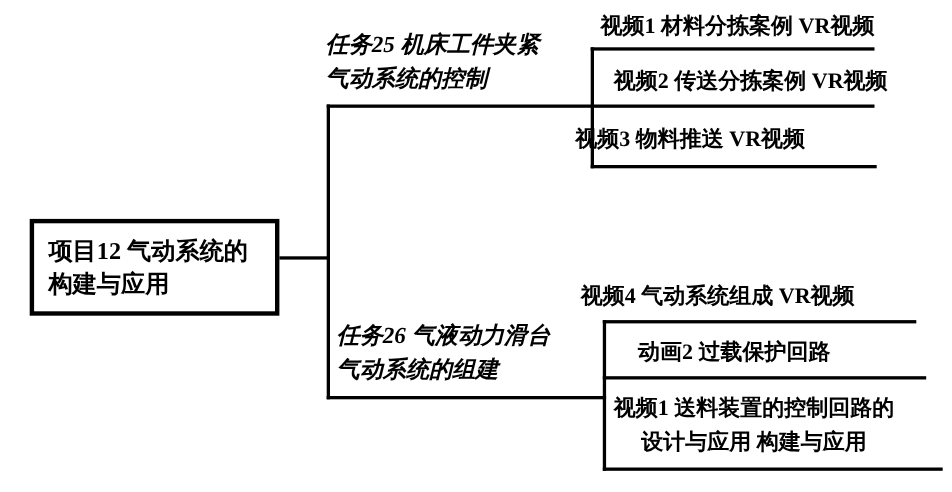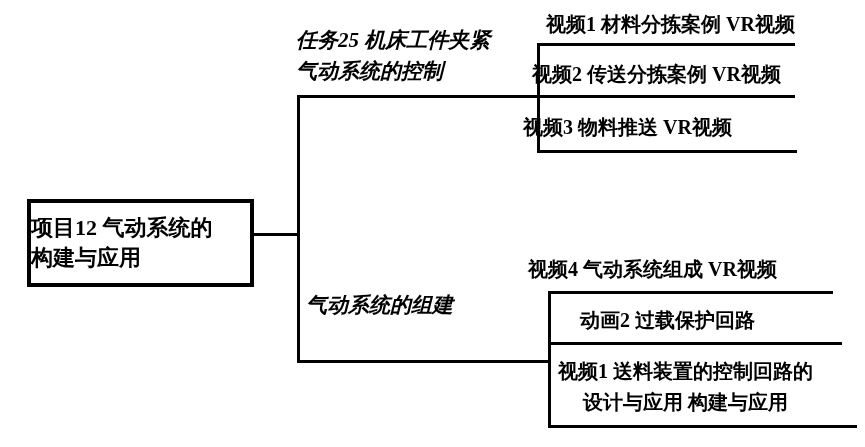--- a/index.html
+++ b/index.html
@@ -31,20 +31,21 @@
     position: absolute;
     left: 27px;
     top: 199px;
     width: 227px;
     height: 88px;
     border: 4px solid var(--line, #000000);
     box-sizing: border-box;
     display: flex;
     flex-direction: column;
     justify-content: center;
+    padding-left: 13px;
     font-weight: bold;
     font-size: 22px;
     line-height: 30px;
   }
   .task-lbl {
     font-size: 21px;
     line-height: 31px;
     font-style: italic;
   }
   .item-lbl {
@@ -74,25 +75,26 @@
   <div class="line" style="left:548px; top:291px; width:3px; height:137px;"></div>
   <div class="line" style="left:548px; top:291px; width:285px; height:3px;"></div>
   <div class="line" style="left:548px; top:342px; width:294px; height:3px;"></div>
   <div class="line" style="left:548px; top:425px; width:309px; height:3px;"></div>
 
   <div class="lbl task-lbl" style="left:296px; top:25px;">
     <div>任务25 机床工件夹紧</div>
     <div>气动系统的控制</div>
   </div>
   <div class="lbl task-lbl" style="left:306px; top:290px;">
+    <div>任务26 气液动力滑台</div>
     <div>气动系统的组建</div>
   </div>
 
   <div class="lbl item-lbl" style="left:546px; top:9px;">视频1 材料分拣案例 VR视频</div>
-  <div class="lbl item-lbl" style="left:532px; top:59px;">视频2 传送分拣案例 VR视频</div>
+  <div class="lbl item-lbl" style="left:558px; top:59px;">视频2 传送分拣案例 VR视频</div>
   <div class="lbl item-lbl" style="left:523px; top:112px;">视频3 物料推送 VR视频</div>
 
   <div class="lbl item-lbl" style="left:528px; top:254px;">视频4 气动系统组成 VR视频</div>
   <div class="lbl item-lbl" style="left:580px; top:305px;">动画2 过载保护回路</div>
   <div class="lbl item-lbl" style="left:558px; top:356px; line-height:31px;text-align:center;">
     <div>视频1 送料装置的控制回路的</div>
     <div>设计与应用 构建与应用</div>
   </div>
 
 </div>

